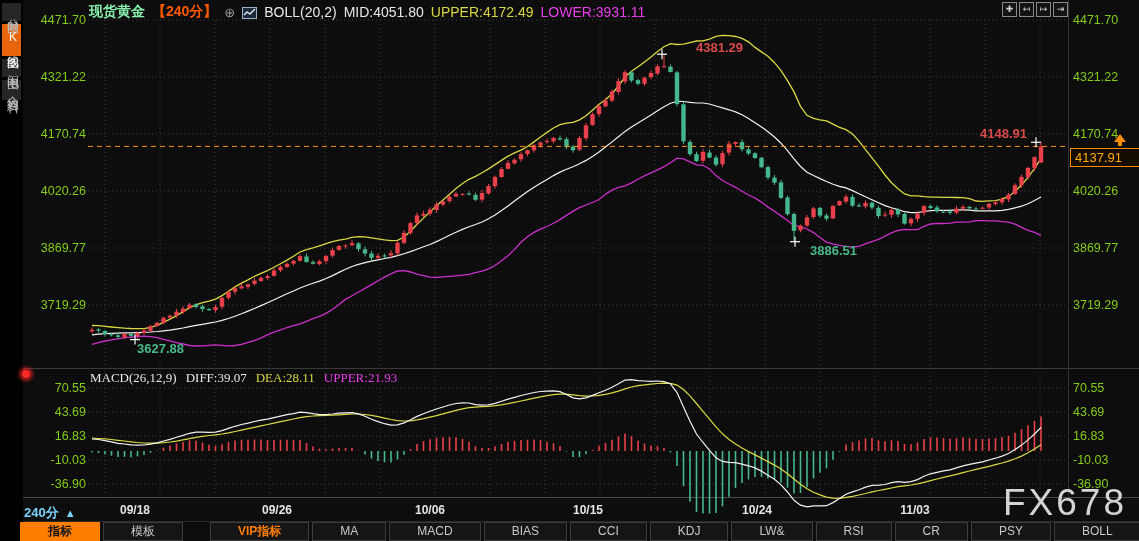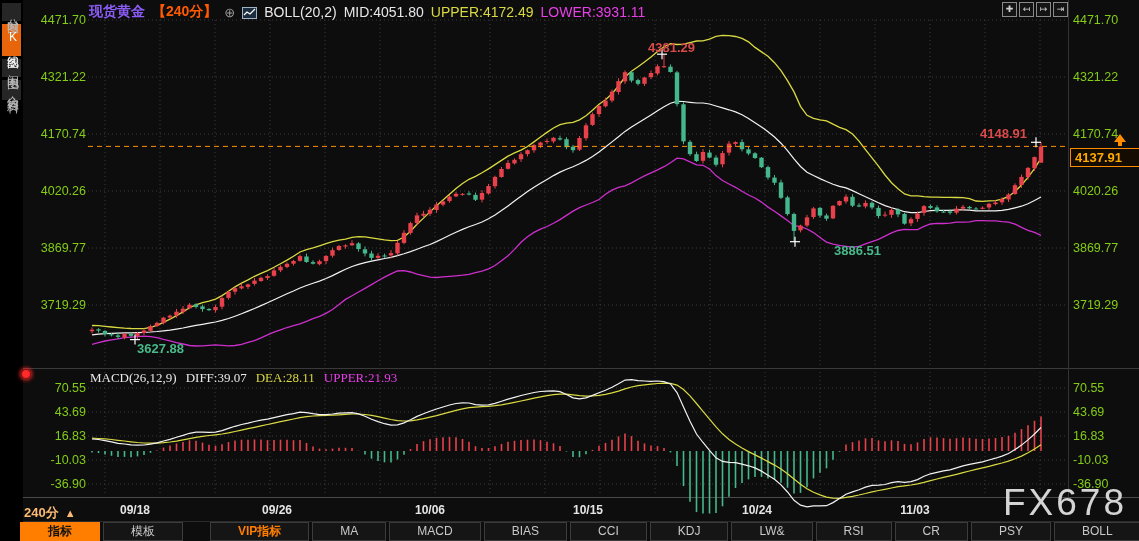--- a/index.html
+++ b/index.html
@@ -9,21 +9,21 @@
   .sidebar{position:absolute;left:0;top:0;width:23px;height:541px;background:#000;z-index:6;}
   .vtab{writing-mode:vertical-rl;text-orientation:upright;width:19px;margin:3px 0 0 2px;
         padding:6px 0;background:#262626;color:#b8b8b8;font-size:12px;letter-spacing:2px;
         text-align:center;cursor:pointer;}
   .vtab.active{background:#e8650b;color:#fff;}
   .alert-dot{position:absolute;left:21px;top:369px;width:8px;height:8px;border-radius:50%;
         background:#ff2a2a;box-shadow:0 0 4px 1px #ff2a2a;z-index:6;border:1px solid #801010;}
   
   .header{position:absolute;left:89px;top:3px;display:flex;align-items:center;gap:7px;
           font-size:14px;z-index:5;white-space:nowrap;}
-  .sym{color:#8b5cf6;font-weight:bold;}
+  .sym{color:#86efac;font-weight:bold;}
   .period{color:#ff5a00;font-weight:bold;}
   .cicon{color:#9a9a9a;font-size:13px;cursor:pointer;}
   .mini-chart{display:inline-block;width:15px;height:12px;cursor:pointer;}
   .hwhite{color:#e8e8e8;} .hyellow{color:#d9d943;} .hmagenta{color:#e83fe8;}
   
   .tr-icons{position:absolute;left:1002px;top:2px;display:flex;gap:2px;z-index:5;}
   .tr-icons span{display:inline-block;width:13px;height:13px;border:1px solid #8a8a8a;
         background:#141414;color:#cfcfcf;font-size:9px;line-height:12px;text-align:center;
         cursor:pointer;}
   
@@ -32,29 +32,29 @@
   .plabel.r{left:1073px;text-align:left;}
   .dlabel{position:absolute;top:503px;font-size:12px;font-weight:bold;color:#e5e5e5;
           transform:translateX(-50%);z-index:4;}
   
   .macd-head{position:absolute;left:90px;top:370px;display:flex;gap:9px;font-size:13px;z-index:4;
              white-space:nowrap;font-family:Liberation Serif, serif;}
   
   .ann{position:absolute;font-size:13px;font-weight:bold;z-index:4;white-space:nowrap;}
   .ann.red{color:#d94a4a;} .ann.green{color:#48b98a;}
   .cur-box{position:absolute;left:1070px;top:148px;width:64px;height:17px;border:1px solid #ff8c00;
-           background:#140c00;color:#ffaa00;font-size:13px;font-weight:bold;line-height:17px;
+           background:#140c00;color:#ffaa00;font-size:13px;font-weight:normal;line-height:17px;
            padding-left:4px;z-index:5;}
   .cur-arrow{position:absolute;left:1114px;top:134px;width:0;height:0;z-index:5;
            border-left:6px solid transparent;border-right:6px solid transparent;
            border-bottom:8px solid #ff8c00;}
   .cur-arrow:after{content:"";position:absolute;left:-2px;top:8px;width:4px;height:4px;background:#ff8c00;}
   
   .period-badge{position:absolute;left:24px;top:504px;font-size:13px;font-weight:bold;
-           color:#fdba74;z-index:5;cursor:pointer;}
+           color:#7dd3fc;z-index:5;cursor:pointer;}
   .period-badge .tri{font-size:11px;margin-left:6px;}
   .toolbar{position:absolute;left:20px;top:522px;height:19px;display:flex;gap:3px;z-index:6;}
   .tbtn{height:17px;line-height:16px;padding:0 27px;font-size:12px;color:#c8c8c8;
         background:#151515;border:1px solid #3c3c3c;cursor:pointer;white-space:nowrap;}
   .tbtn.active{background:#ff7e00;border-color:#ff7e00;color:#141414;font-weight:bold;}
   .tbtn.vip{color:#ff7e00;font-weight:bold;margin-left:24px;}
   .watermark{position:absolute;left:1003px;top:482px;font-size:37px;letter-spacing:3px;
         color:#d4d4d4;z-index:3;}
   
   #chart-holder{position:absolute;left:0;top:0;width:1139px;height:541px;z-index:1;}
@@ -618,23 +618,23 @@
   <div class="dlabel" style="left:757px">10/24</div>
   <div class="dlabel" style="left:915px">11/03</div>
 
   <div class="macd-head">
     <span class="hwhite">MACD(26,12,9)</span>
     <span class="hwhite">DIFF:39.07</span>
     <span class="hyellow">DEA:28.11</span>
     <span class="hmagenta">UPPER:21.93</span>
   </div>
 
-  <div class="ann red" style="left:648px;top:40px">4381.29</div>
+  <div class="ann red" style="left:696px;top:40px">4381.29</div>
   <div class="ann red" style="left:980px;top:126px">4148.91</div>
-  <div class="ann green" style="left:834px;top:243px">3886.51</div>
+  <div class="ann green" style="left:810px;top:243px">3886.51</div>
   <div class="ann green" style="left:137px;top:341px">3627.88</div>
   <div class="cur-arrow"></div>
   <div class="cur-box">4137.91</div>
 
   <div class="period-badge">
     <span>240分</span><span class="tri">▲</span>
   </div>
   <div class="watermark">FX678</div>
 
   <div class="toolbar">

